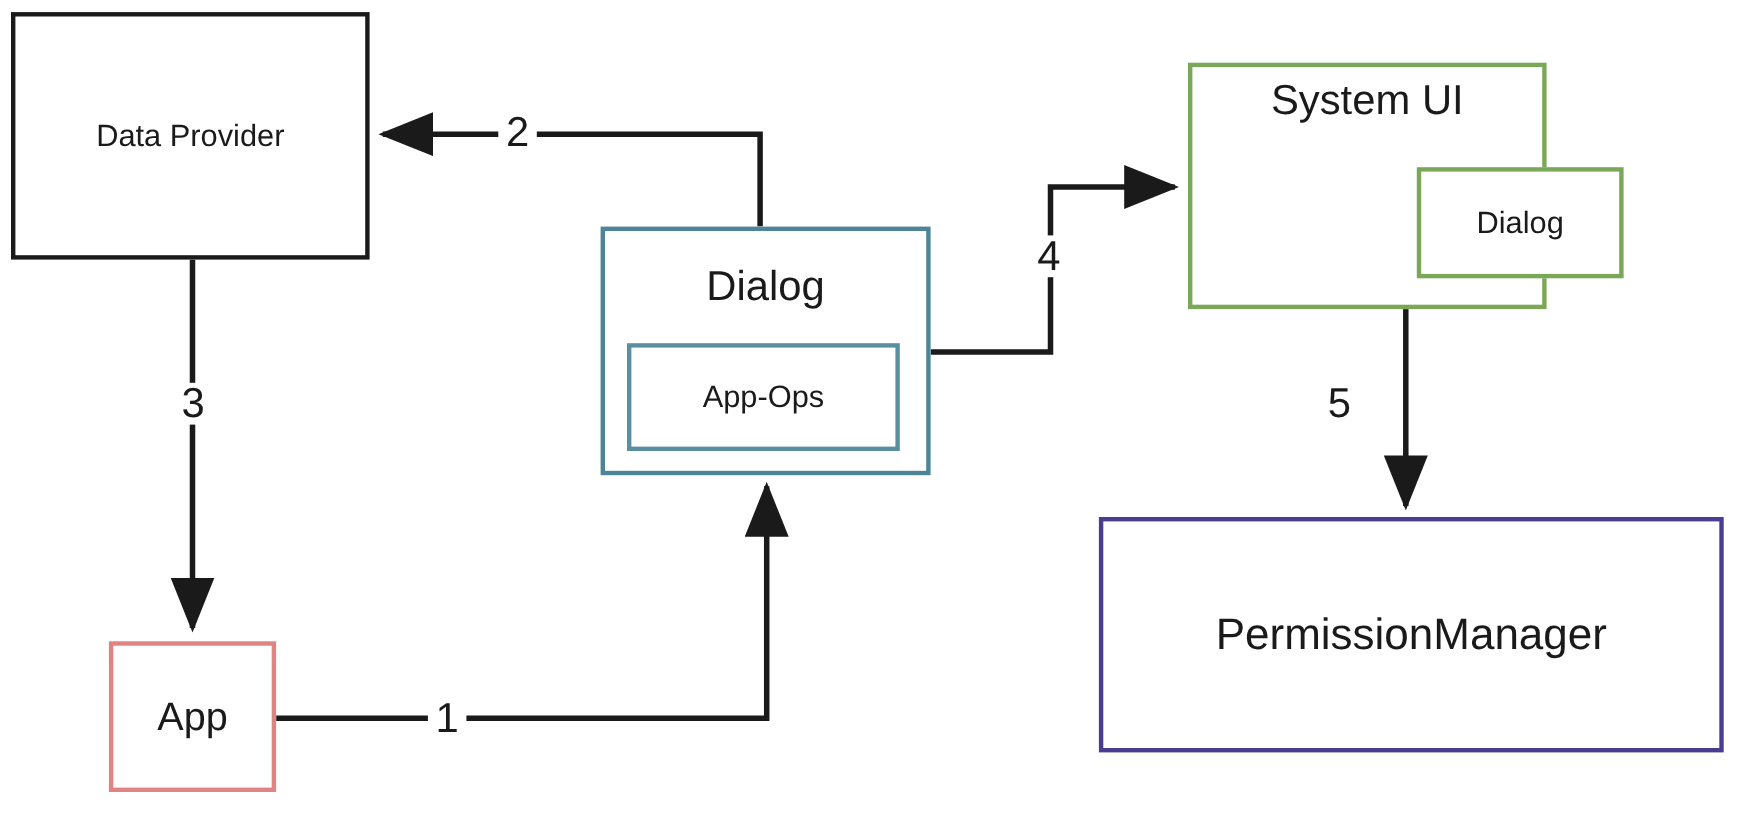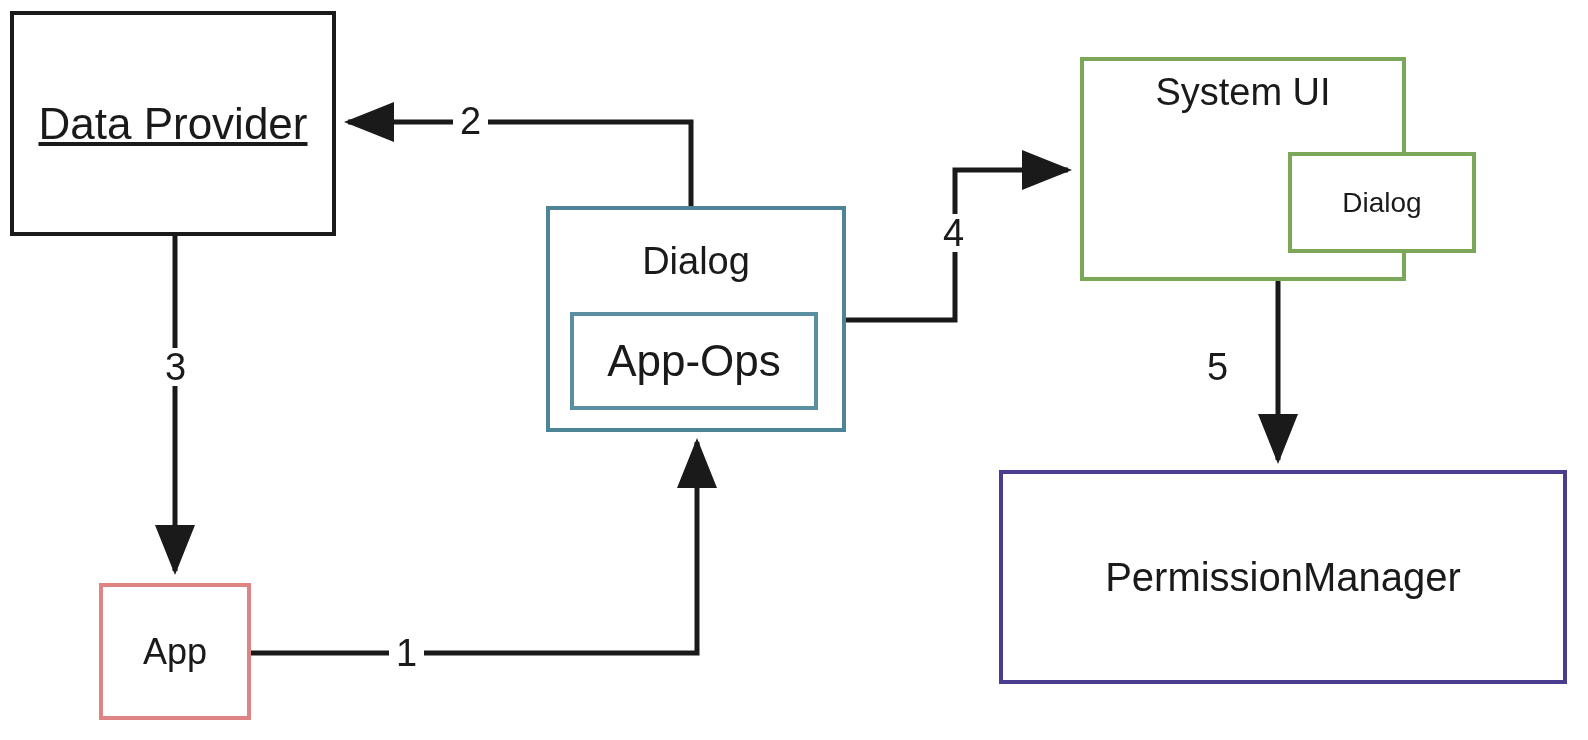--- a/index.html
+++ b/index.html
@@ -28,38 +28,38 @@
     line-height: 1;
     white-space: nowrap;
     user-select: none;
   }
   
   #node-data-provider {
     left: 10px; top: 11px; width: 326px; height: 225px;
     border: 4px solid #1a1a1a;
     align-items: center;
   }
-  #node-data-provider .node-label { font-size: 44px; text-decoration: underline; }
+  #node-data-provider .node-label { font-size: 28px; }
 
   
   #node-system {
     left: 546px; top: 206px; width: 300px; height: 226px;
     border: 4px solid #4d8496;
     align-items: flex-start;
     padding-top: 32px;
   }
   #node-system > .node-label { font-size: 38px; }
 
   
   #node-app-ops {
     left: 570px; top: 312px; width: 248px; height: 98px;
     border: 4px solid #5a8fa0;
     align-items: center;
   }
-  #node-app-ops .node-label { font-size: 44px; }
+  #node-app-ops .node-label { font-size: 28px; }
 
   
   #node-system-ui {
     left: 1080px; top: 57px; width: 326px; height: 224px;
     border: 4px solid #7aa858;
     align-items: flex-start;
     padding-top: 12px;
   }
   #node-system-ui > .node-label { font-size: 38px; }
 

